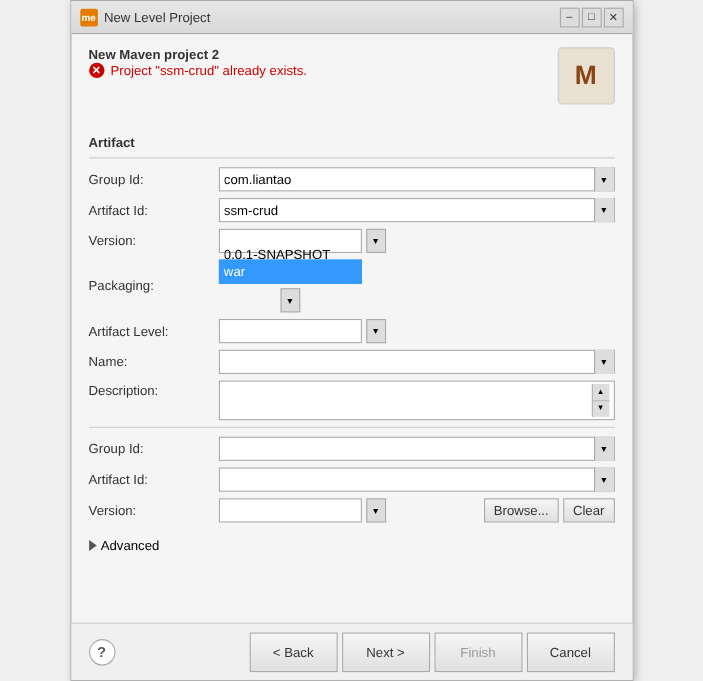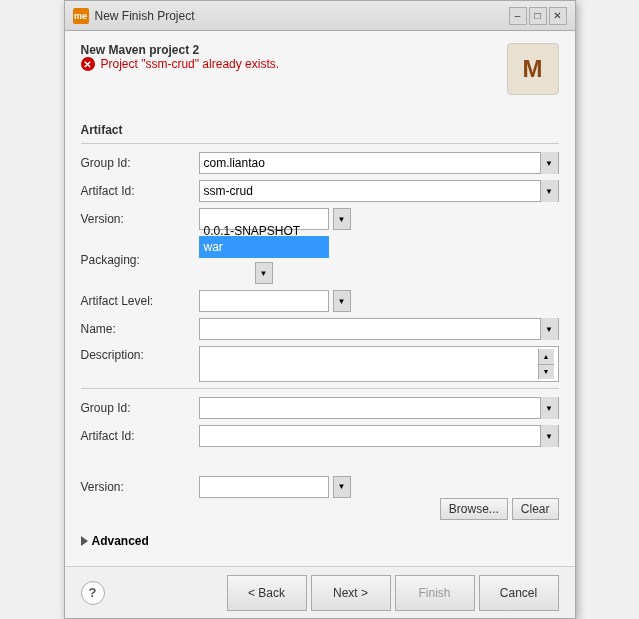--- a/index.html
+++ b/index.html
@@ -181,29 +181,27 @@
     }
     .scroll-arrow:last-child { border-bottom: none; }
     .btn-small {
       height: 22px;
       padding: 0 8px;
       border: 1px solid #aaa;
       background: linear-gradient(to bottom, #f5f5f5, #e0e0e0);
       cursor: pointer;
       font-size: 12px;
       color: #333;
-      margin-top: 45px;
     }
     .advanced-section {
       display: flex;
       align-items: center;
       gap: 4px;
       margin-top: 8px;
       cursor: pointer;
-      font-weight: bold;
     }
     .triangle-right {
       width: 0;
       height: 0;
       border-top: 5px solid transparent;
       border-bottom: 5px solid transparent;
       border-left: 7px solid #555;
     }
     .bottom-bar {
       border-top: 1px solid #ccc;
@@ -272,21 +270,21 @@
     }
   </style>
 </head>
 <body>
 
 <div class="window">
 
   <div class="title-bar">
     <div class="title-bar-left">
       <div class="title-bar-icon">me</div>
-      <span class="title-text">New Finish Project</span>
+      <span class="title-text">New Level Project</span>
     </div>
     <div class="window-controls">
       <div class="win-btn">–</div>
       <div class="win-btn">□</div>
       <div class="win-btn close">✕</div>
     </div>
   </div>
 
   <div class="content-area">
 

